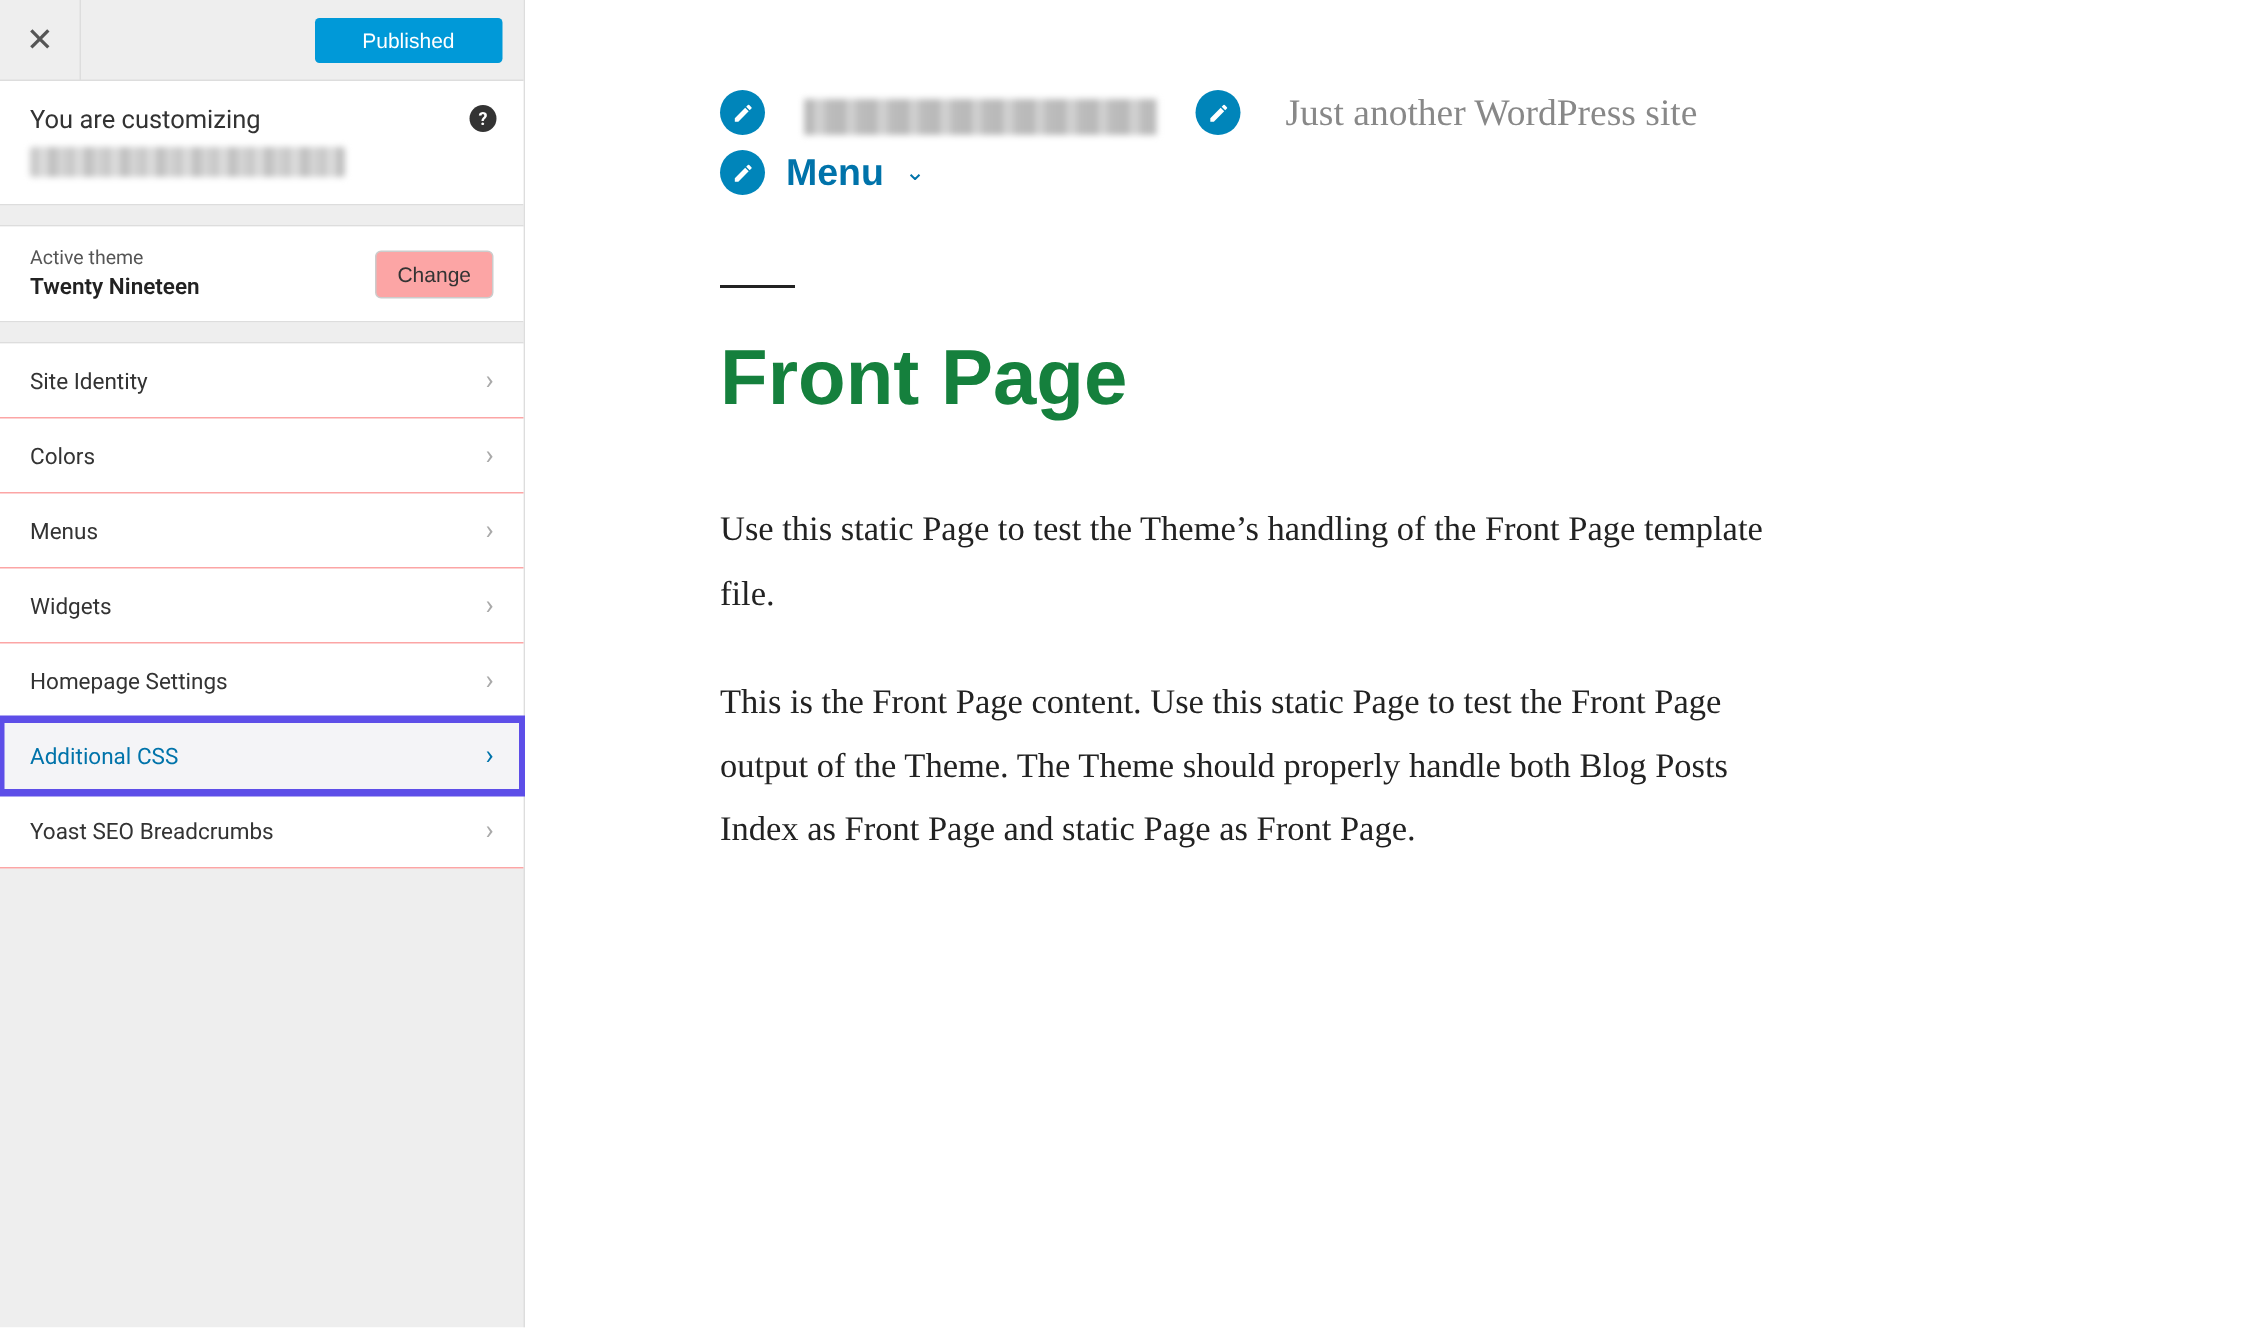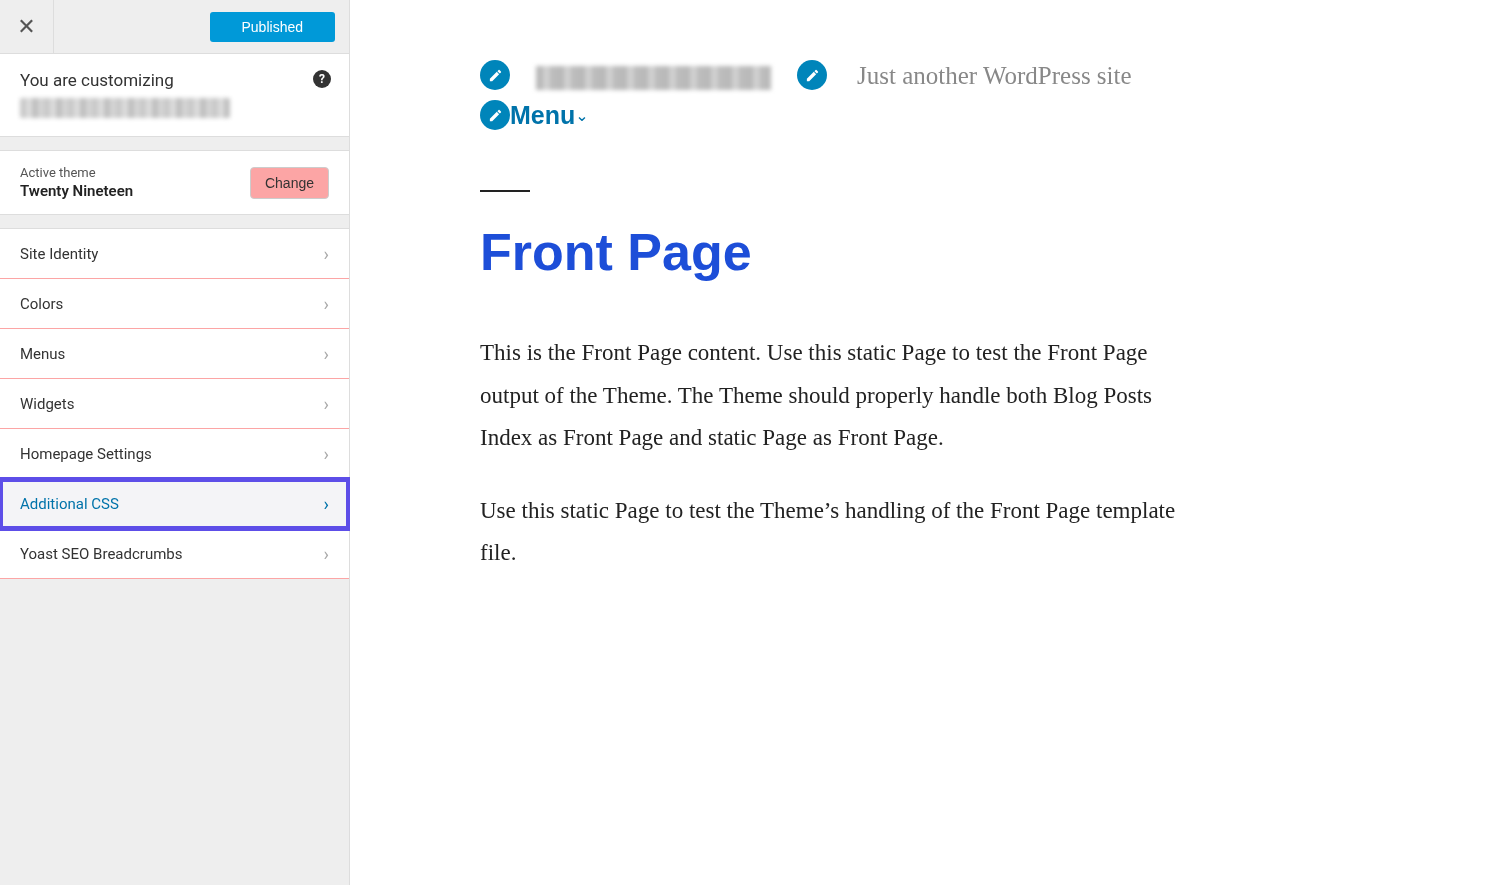--- a/index.html
+++ b/index.html
@@ -145,21 +145,21 @@
 }
 .tagline {
   font-size: 25px;
   color: #888;
   margin-left: 4px;
 }
 .menu-row {
   margin-top: 10px;
   display: flex;
   align-items: center;
-  gap: 0;
+  gap: 14px;
 }
 .menu-link {
   color: #0073aa;
   font-size: 25px;
   font-weight: 700;
   font-family: -apple-system, BlinkMacSystemFont, sans-serif;
   cursor: pointer;
 }
 .menu-chev { color: #0073aa; font-size: 16px; }
 .breadcrumb {
@@ -171,21 +171,21 @@
 .title-divider {
   margin: 60px 0 30px 0;
   width: 50px;
   height: 2px;
   background: #222;
 }
 .page-title {
   font-family: -apple-system, BlinkMacSystemFont, "Helvetica Neue", sans-serif;
   font-size: 52px;
   font-weight: 800;
-  color: #1d4ed8;
+  color: #15803d;
 }
 .body-para {
   font-size: 23px;
   line-height: 1.85;
   color: #222;
   margin-top: 50px;
   max-width: 700px;
 }
 .body-para + .body-para { margin-top: 30px; }
 </style>
@@ -273,15 +273,15 @@
         </svg>
     </span>
     <span class="menu-link">Menu</span>
     <span class="menu-chev">⌄</span>
   </div>
 
 
   <div class="title-divider"></div>
   <h1 class="page-title">Front Page</h1>
 
+  <p class="body-para">Use this static Page to test the Theme’s handling of the Front Page template file.</p>
   <p class="body-para">This is the Front Page content. Use this static Page to test the Front Page output of the Theme. The Theme should properly handle both Blog Posts Index as Front Page and static Page as Front Page.</p>
-  <p class="body-para">Use this static Page to test the Theme’s handling of the Front Page template file.</p>
 </div>
 
 </body></html>

